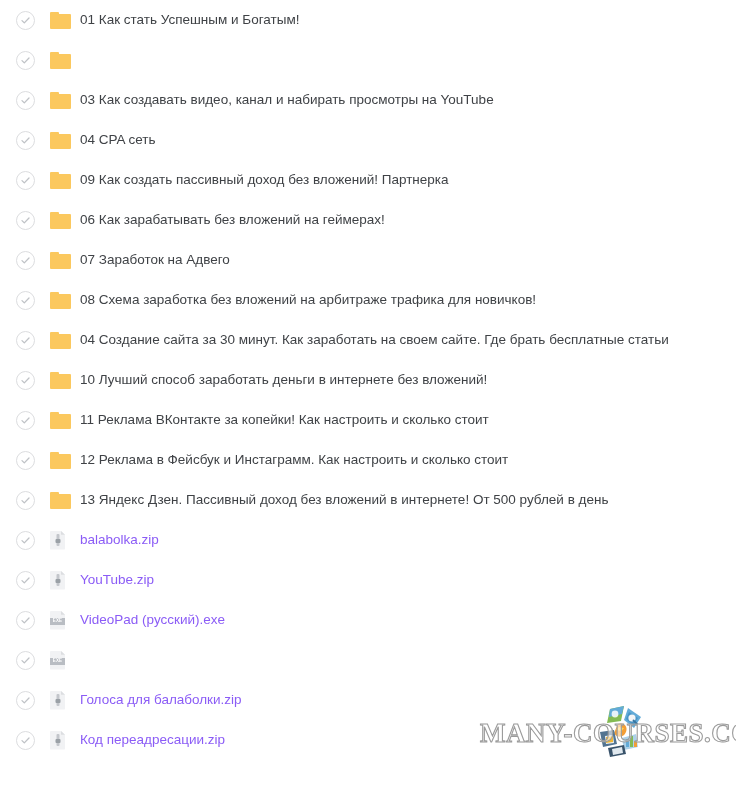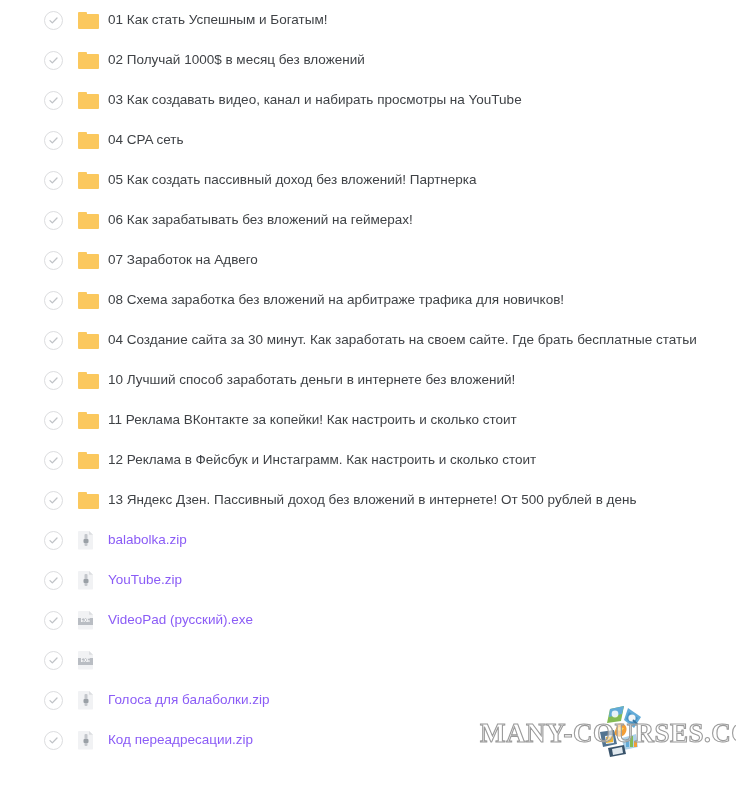--- a/index.html
+++ b/index.html
@@ -23,21 +23,20 @@
     left: 0;
     width: 736px;
   }
 
   .file-row {
     display: flex;
     align-items: center;
     height: 40px;
     padding: 0;
     box-sizing: border-box;
-    margin-left: 28px;
   }
 
   
   .check-cell {
     width: 50px;
     min-width: 50px;
     display: flex;
     align-items: center;
     justify-content: center;
   }
@@ -223,21 +222,20 @@
             <path d="M2 5.6 L4.3 7.9 L9 3" fill="none" stroke="#bfc2c6" stroke-width="1.3" stroke-linecap="round" stroke-linejoin="round"></path>
           </svg>
         </div>
       </div>
       <div class="icon-cell">
         <span class="folder-icon">
           <span class="tab"></span>
           <span class="body"></span>
         </span>
       </div>
-      <div class="name-cell">02 Получай 1000$ в месяц без вложений</div>
     </div>
     <div class="file-row is-folder">
       <div class="check-cell">
         <div class="check-circle">
           <svg width="11" height="11" viewBox="0 0 11 11" xmlns="http://www.w3.org/2000/svg">
             <path d="M2 5.6 L4.3 7.9 L9 3" fill="none" stroke="#bfc2c6" stroke-width="1.3" stroke-linecap="round" stroke-linejoin="round"></path>
           </svg>
         </div>
       </div>
       <div class="icon-cell">
@@ -271,21 +269,21 @@
             <path d="M2 5.6 L4.3 7.9 L9 3" fill="none" stroke="#bfc2c6" stroke-width="1.3" stroke-linecap="round" stroke-linejoin="round"></path>
           </svg>
         </div>
       </div>
       <div class="icon-cell">
         <span class="folder-icon">
           <span class="tab"></span>
           <span class="body"></span>
         </span>
       </div>
-      <div class="name-cell">05 Как создать пассивный доход без вложений! Партнерка</div>
+      <div class="name-cell">09 Как создать пассивный доход без вложений! Партнерка</div>
     </div>
     <div class="file-row is-folder">
       <div class="check-cell">
         <div class="check-circle">
           <svg width="11" height="11" viewBox="0 0 11 11" xmlns="http://www.w3.org/2000/svg">
             <path d="M2 5.6 L4.3 7.9 L9 3" fill="none" stroke="#bfc2c6" stroke-width="1.3" stroke-linecap="round" stroke-linejoin="round"></path>
           </svg>
         </div>
       </div>
       <div class="icon-cell">

